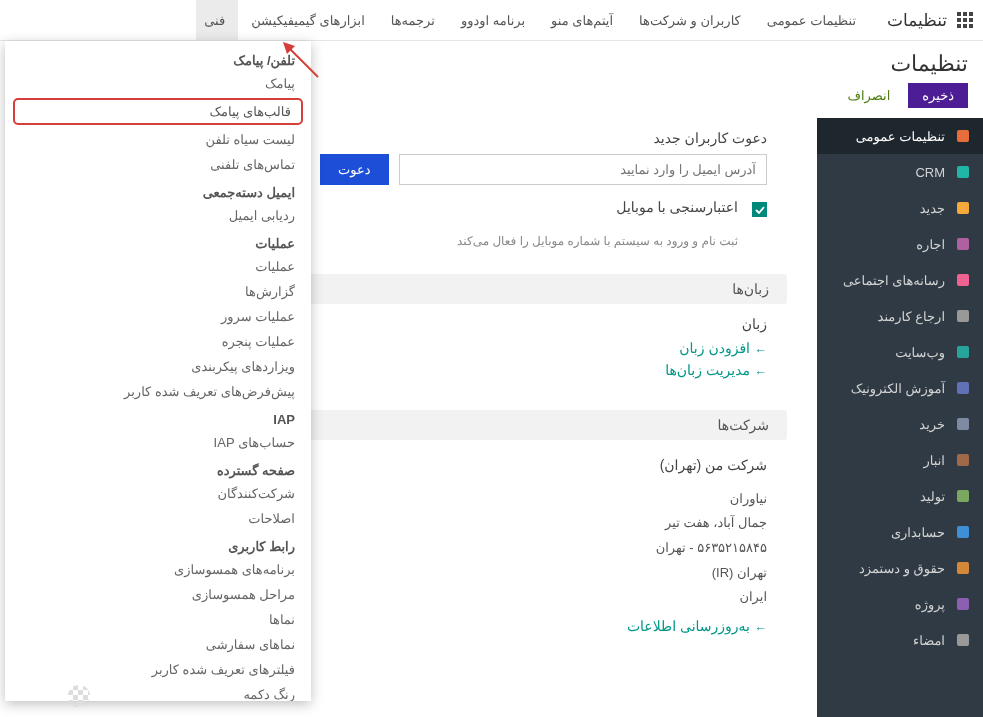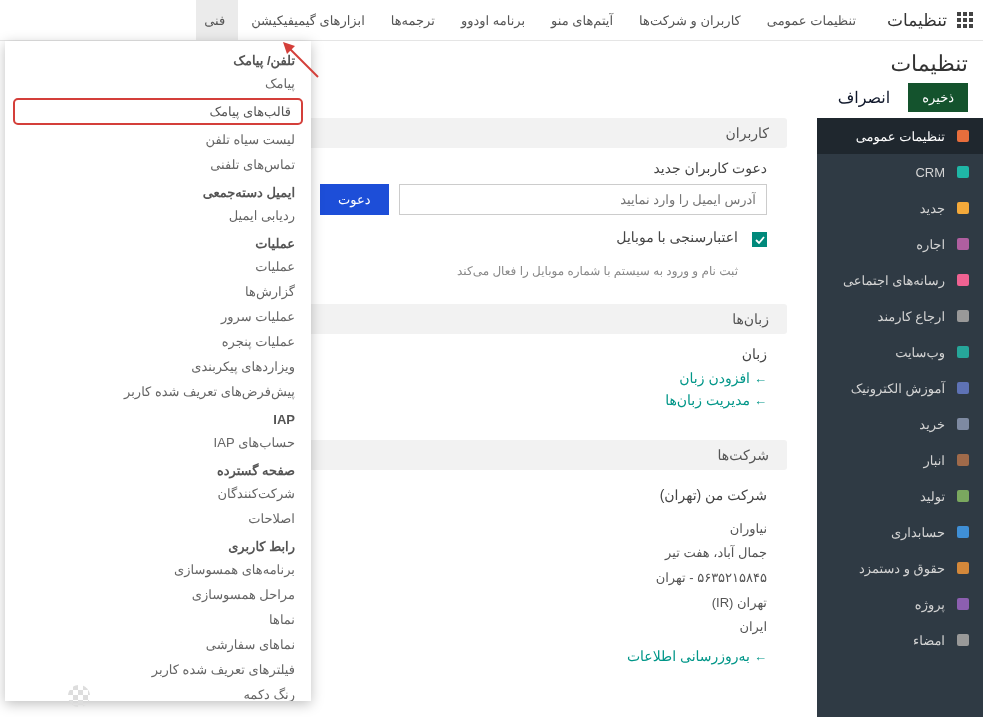--- a/index.html
+++ b/index.html
@@ -9,22 +9,22 @@
 .apps-icon { width: 16px; height: 16px; margin-left: 10px; display: grid; grid-template-columns: repeat(3,4px); grid-template-rows: repeat(3,4px); gap: 2px; }
 .apps-icon span { background: #444; }
 .brand { font-size: 17px; color: #333; margin-left: 18px; font-weight: 500; }
 .topnav { display: flex; height: 100%; }
 .topnav-item { padding: 0 13px; display: flex; align-items: center; color: #555; font-size: 13px; cursor: pointer; }
 .topnav-item.active { background: #ebebeb; padding-left: 8px; }
 
 .page-header { padding: 10px 15px 6px; }
 .page-title { font-size: 22px; color: #333; margin-bottom: 6px; }
 .btn-row { display: flex; gap: 8px; }
-.btn-save { background: #14532d; color: #fff; padding: 5px 14px; border: none; font-size: 13px; cursor: pointer; }
-.btn-discard { background: none; border: none; color: #0f172a; padding: 5px 10px; font-size: 16px; cursor: pointer; }
+.btn-save { background: #4c1d95; color: #fff; padding: 5px 14px; border: none; font-size: 13px; cursor: pointer; }
+.btn-discard { background: none; border: none; color: #4d7c0f; padding: 5px 10px; font-size: 13px; cursor: pointer; }
 
 .content-area { position: absolute; top: 118px; right: 0; left: 0; bottom: 0; display: flex; }
 .sidebar { width: 166px; background: #2f3a44; color: #d3d3d3; font-size: 13px; overflow-y: auto; }
 .sidebar-item { display: flex; align-items: center; padding: 10px 12px; cursor: pointer; gap: 10px; }
 .sidebar-item.selected { background: #1f272e; color: #fff; }
 .side-icon { width: 16px; height: 16px; flex-shrink: 0; display: flex; align-items: center; justify-content: center; }
 .side-icon svg { width: 16px; height: 16px; }
 
 .main { flex: 1; padding: 0 30px 0 300px; overflow-y: auto; }
 .section { margin-bottom: 14px; }
@@ -208,21 +208,20 @@
           <svg viewBox="0 0 16 16">
             <rect x="2" y="2" width="12" height="12" rx="2" fill="#999"></rect>
           </svg>
         </span>
         <span>امضاء</span>
       </div>
     </div>
   <div class="main">
 
     <div class="section">
-      <div class="section-head">کاربران</div>
       <div class="section-body">
         <div class="field-label">دعوت کاربران جدید</div>
         <div class="invite-row">
           <input class="email-input" placeholder="آدرس ایمیل را وارد نمایید" style="">
           <button class="btn-invite">دعوت</button>
         </div>
         <div class="checkbox-row">
           <div class="checkbox">
               <svg viewBox="0 0 10 10">
                 <path d="M1 5 L4 8 L9 2" stroke="#fff" stroke-width="1.8" fill="none"></path>

